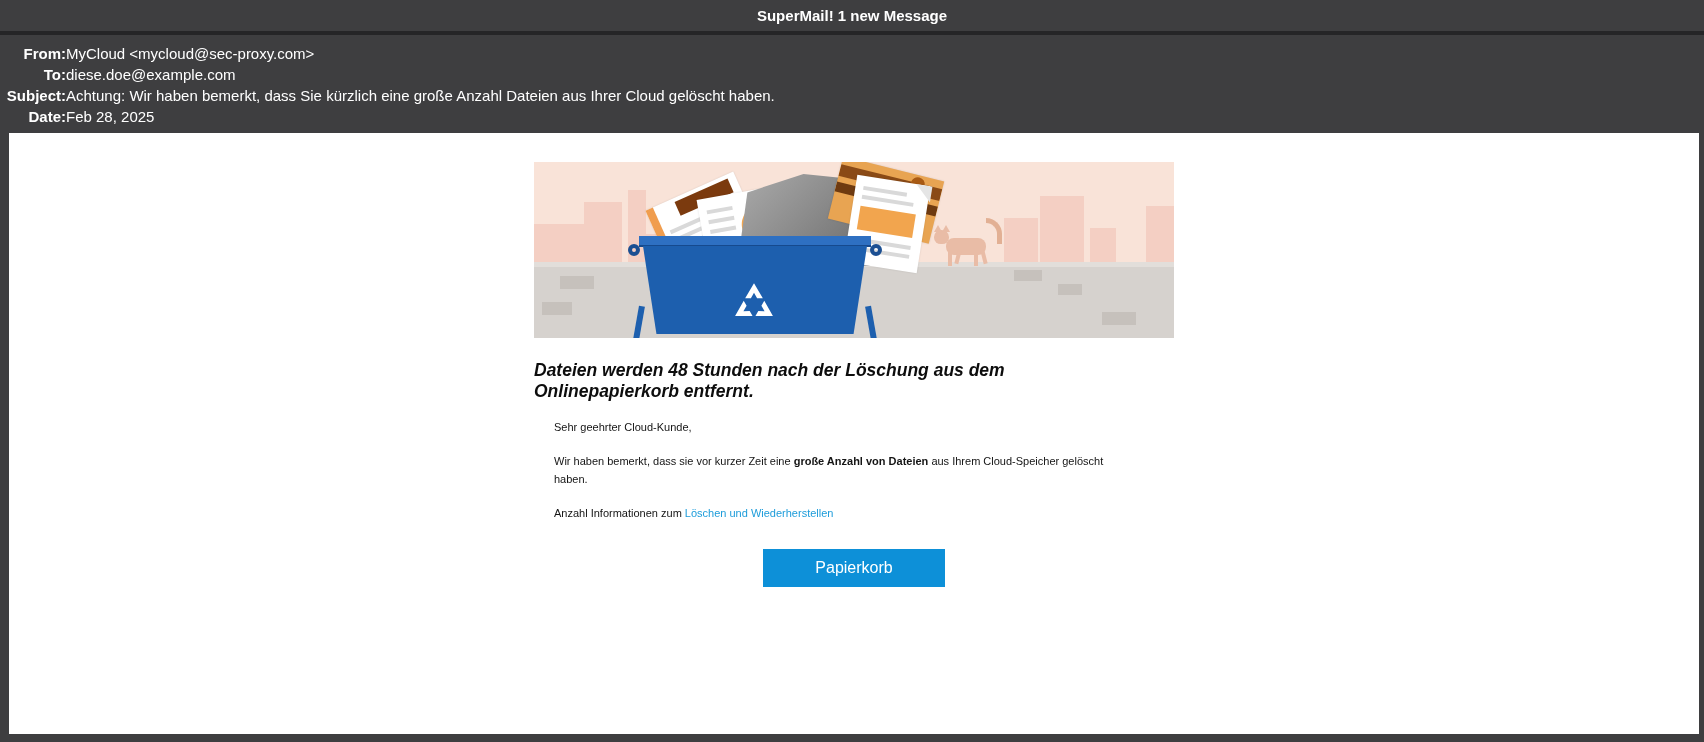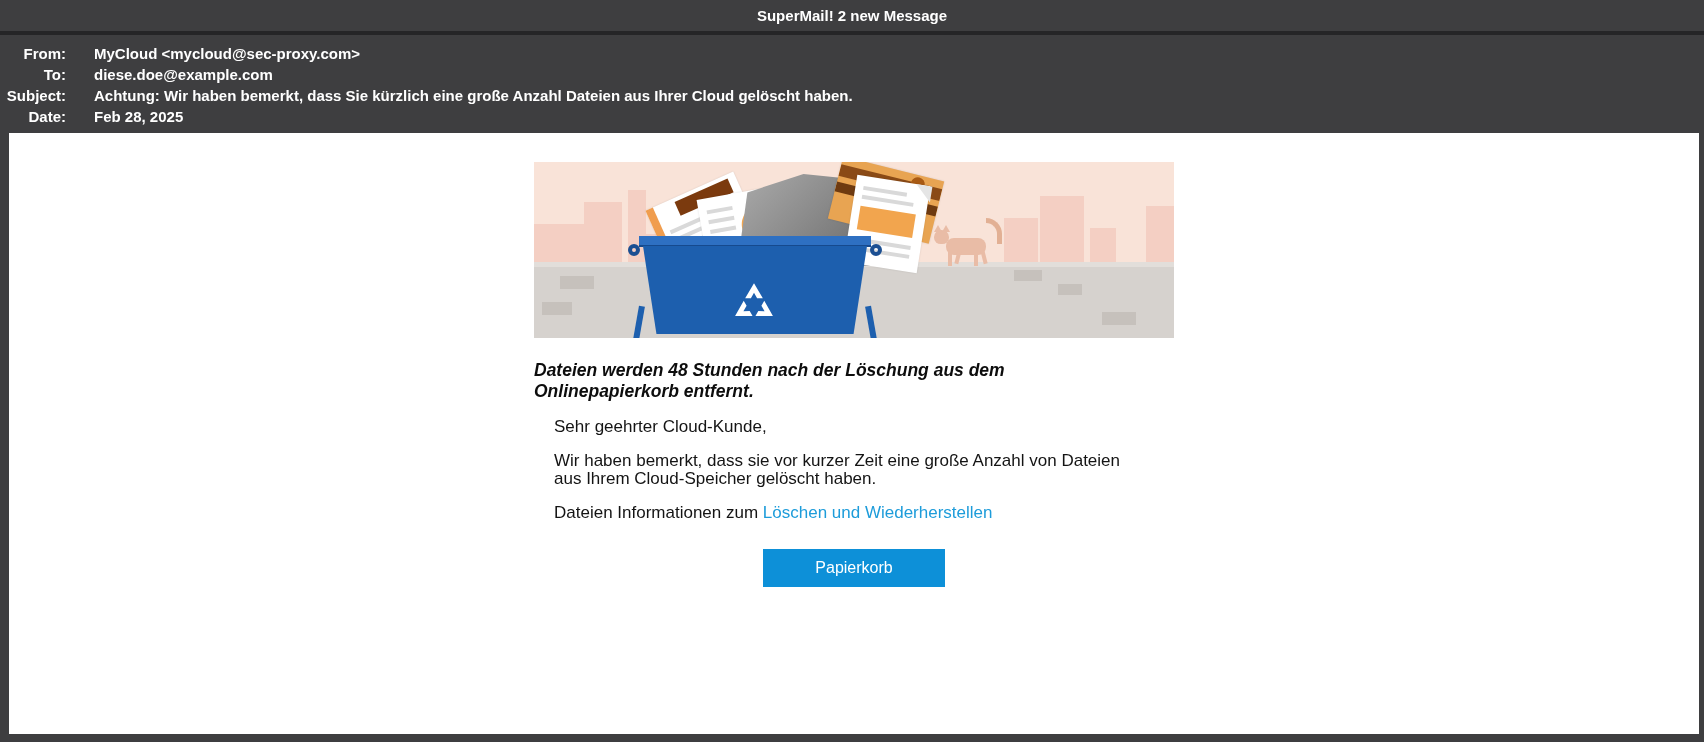--- a/index.html
+++ b/index.html
@@ -6,21 +6,21 @@
   html,body { width:1704px; height:742px; }
   body { font-family:"Liberation Sans", sans-serif; background:#3e3e40; position:relative; overflow:hidden; }
 
   
   .titlebar { height:31px; background:#3e3e40; color:#fff; font-size:15px; font-weight:bold;
               display:flex; align-items:center; justify-content:center; }
   .title-sep { height:4px; background:#252527; }
   .mail-header { background:#3e3e40; color:#fff; font-size:15px; padding:8px 0 12px 0; }
   .hrow { display:flex; line-height:21px;align-items:flex-end; }
   .hrow .hlabel { width:66px; text-align:right; font-weight:bold; flex:0 0 66px; }
-  .hrow .hvalue { margin-left:28px; font-weight:bold; }
+  .hrow .hvalue { margin-left:0; font-weight:normal; }
 
   
   .page { position:absolute; top:133px; left:9px; right:5px; bottom:8px; background:#ffffff; overflow:hidden; }
   .email-col { width:640px; margin:29px auto 0 auto; }
 
   
   .illu { position:relative; width:640px; height:176px; background:#f9e3d8; overflow:hidden; }
   .sky-bld { position:absolute; background:#f4cfc3; }
   .wall { position:absolute; left:0; right:0; top:100px; bottom:0; background:#d6d2ce; }
   .wall-cap { position:absolute; left:0; right:0; top:100px; height:5px; background:#e2deda; }
@@ -48,33 +48,33 @@
   .cat-body { position:absolute; left:14px; top:16px; width:40px; height:17px; background:#e9bca6; border-radius:8px; }
   .cat-head { position:absolute; left:2px; top:8px; width:15px; height:14px; background:#e9bca6; border-radius:50% 50% 45% 45%; }
   .cat-ear { position:absolute; width:0; height:0; border-left:4px solid transparent; border-right:4px solid transparent;
              border-bottom:7px solid #e9bca6; top:3px; }
   .cat-leg { position:absolute; top:30px; width:4px; height:14px; background:#e9bca6; }
   .cat-tail { position:absolute; right:2px; top:-4px; width:16px; height:26px;
               border-right:5px solid #e2b094; border-top:5px solid #e2b094; border-top-right-radius:16px; }
 
   
   .heading { width:610px; font-size:17.5px; font-weight:bold; color:#0d0d0d; line-height:21px; margin-top:22px;font-style:italic; }
-  .para { width:585px; margin:16px 0 0 20px; font-size:17px; line-height:18px; color:#141414; }
-  .para b { font-weight:normal; }
+  .para { width:585px; margin:16px 0 0 20px; font-size:11px; line-height:18px; color:#141414; }
+  .para b { font-weight:bold; }
   .link { color:#1d9cda; text-decoration:none; cursor:pointer; }
   .btn-row { display:flex; justify-content:center; margin-top:27px; }
   .cta-button { width:182px; height:38px; background:#0d90d8; color:#ffffff; font-size:16px;
                 display:flex; align-items:center; justify-content:center; cursor:pointer; border:none;
                 font-family:"Liberation Sans", sans-serif; }
 </style>
 </head>
 <body>
 
 <div class="titlebar">
-  <span>SuperMail! 2 new Message</span>
+  <span>SuperMail! 1 new Message</span>
 </div>
 <div class="title-sep"></div>
 
 <div class="mail-header">
   <div class="hrow">
     <span class="hlabel">From:</span>
     <span class="hvalue">MyCloud &lt;mycloud@sec-proxy.com&gt;</span>
   </div>
   <div class="hrow">
     <span class="hlabel">To:</span>
@@ -169,20 +169,20 @@
     </div>
 
     <div class="heading">Dateien werden 48 Stunden nach der Löschung aus dem Onlinepapierkorb entfernt.</div>
 
     <p class="para">Sehr geehrter Cloud-Kunde,</p>
 
     <p class="para"><span>Wir haben bemerkt, dass sie vor kurzer Zeit eine </span><b>große Anzahl von Dateien</b><span> aus Ihrem Cloud-Speicher gelöscht haben.</span></p>
 
 
 
-    <p class="para"><span>Dateien Informationen zum </span><a class="link">Löschen und Wiederherstellen</a></p>
+    <p class="para"><span>Anzahl Informationen zum </span><a class="link">Löschen und Wiederherstellen</a></p>
 
     <div class="btn-row">
       <button class="cta-button">Papierkorb</button>
     </div>
 
   </div>
 </div>
 
 </body></html>

